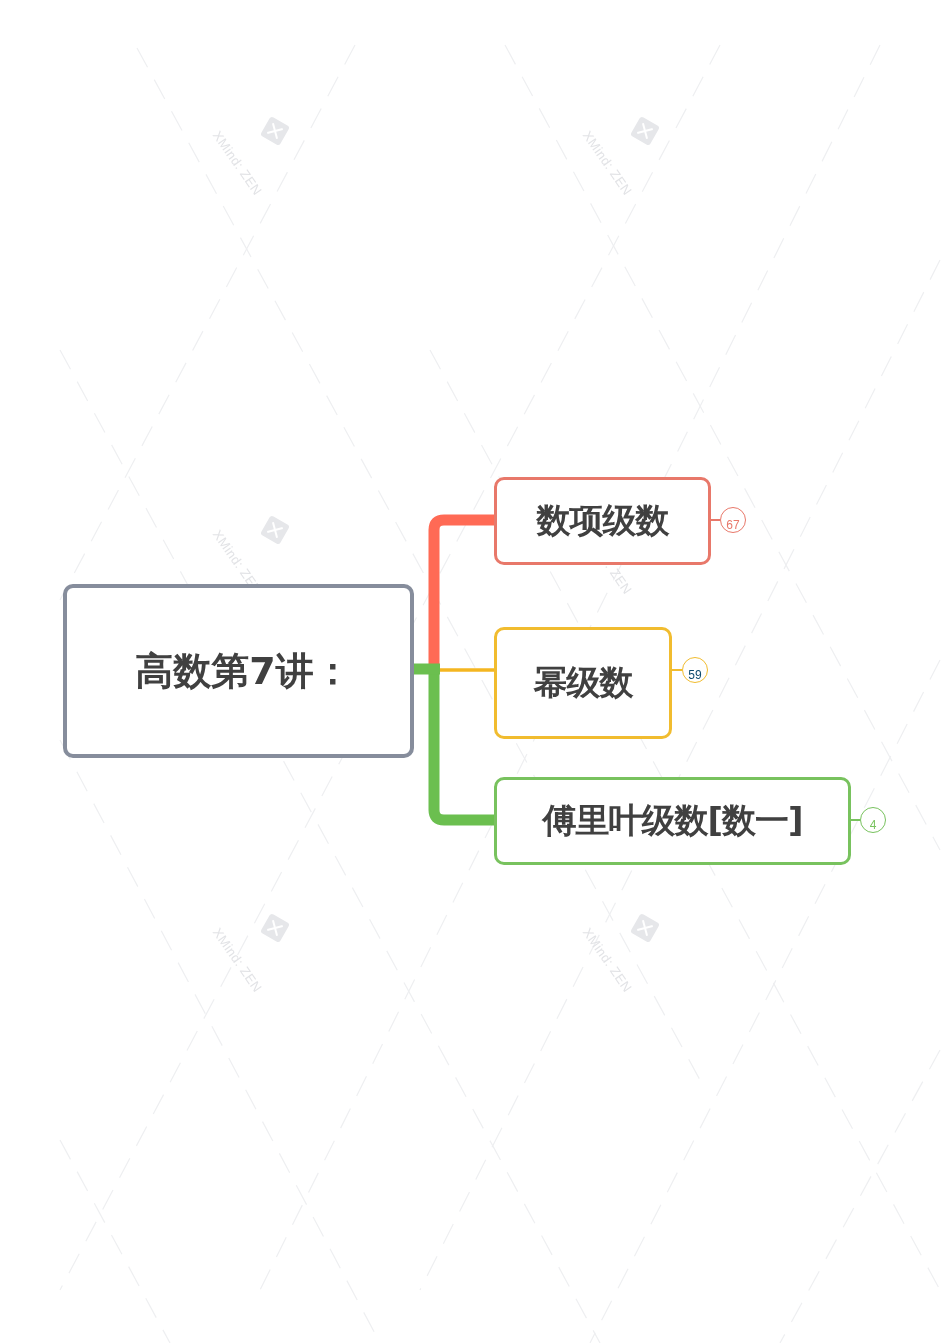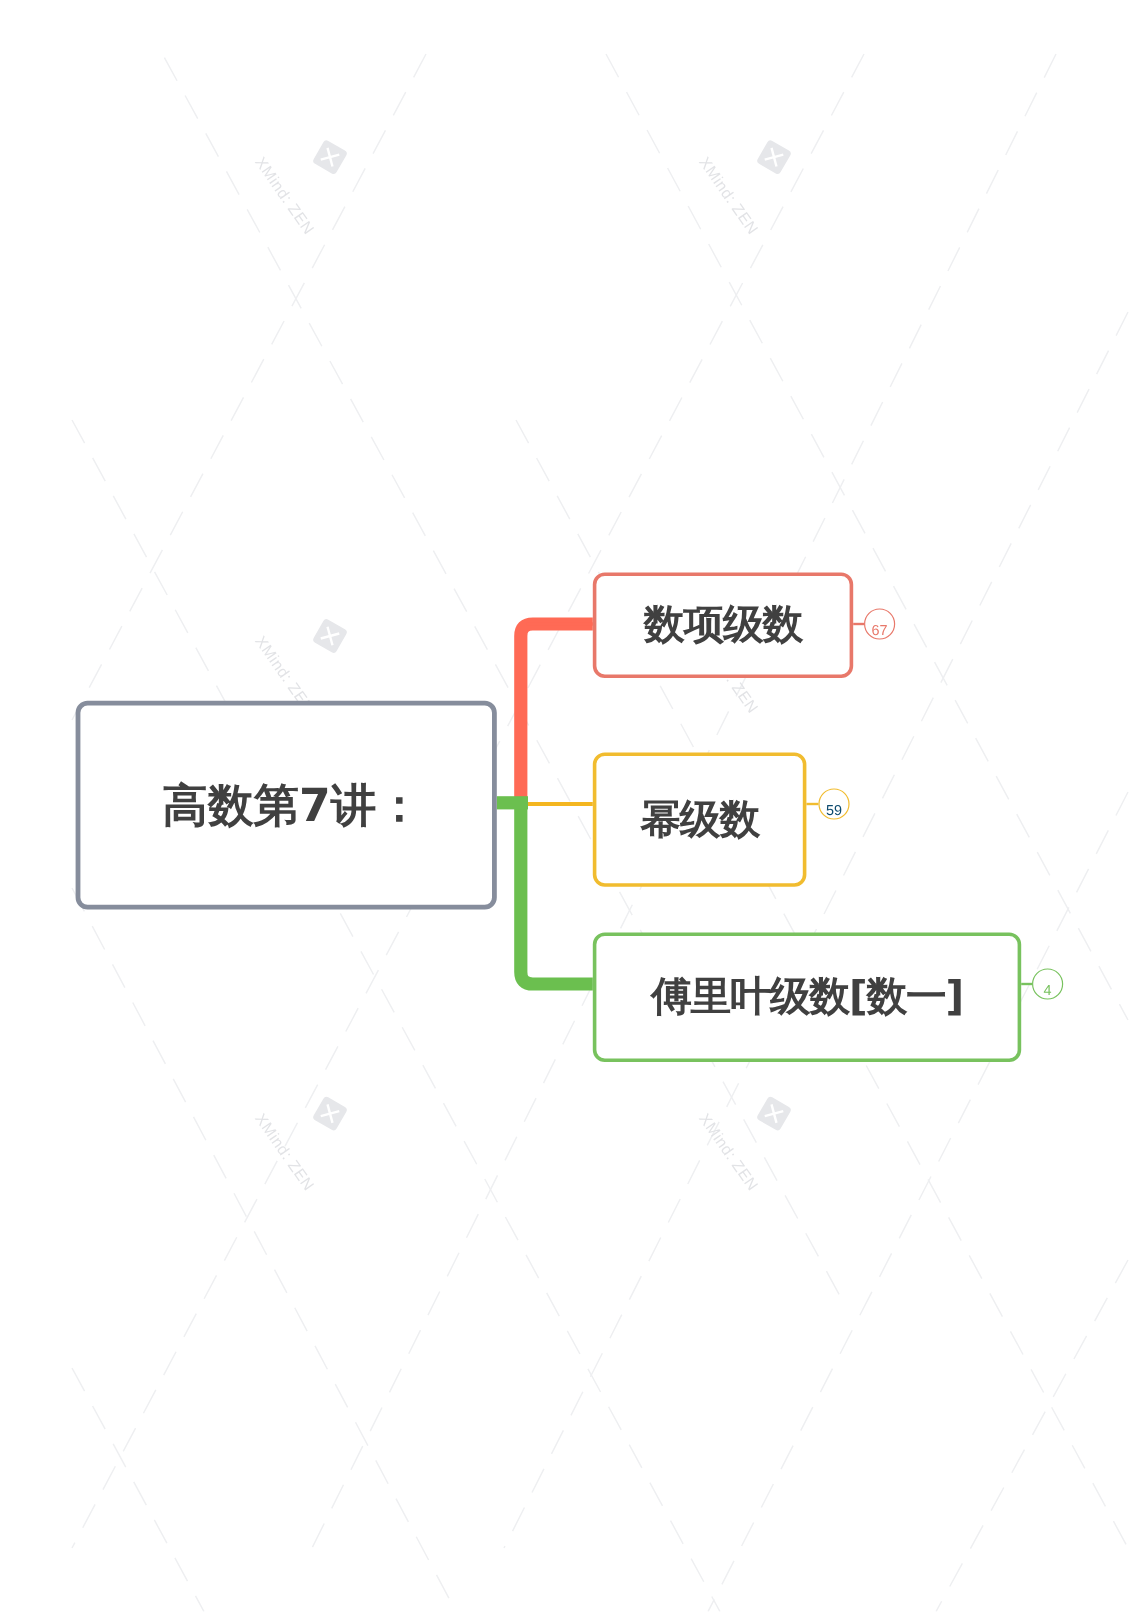--- a/index.html
+++ b/index.html
@@ -37,21 +37,21 @@
     left:63px; top:584px; width:351px; height:174px;
     border:4px solid #868d9c; border-radius:10px;
     font-size:38px; line-height:56px; padding-left:10px;
   }
   .central .title-lines { display:flex; flex-direction:column; align-items:center; }
   .branch {
     border:3px solid; border-radius:10px; font-size:34px; letter-spacing:-1px;
   }
   .b1 { left:494px; top:477px; width:217px; height:88px; border-color:#e8786a; }
   .b2 { left:494px; top:627px; width:178px; height:112px; border-color:#f1bc2f;align-items:center; }
-  .b3 { left:494px; top:777px; width:357px; height:108px; border-color:#78c25e; }
+  .b3 { left:494px; top:777px; width:357px; height:88px; border-color:#78c25e; }
 
   .badge {
     position:absolute; box-sizing:border-box; width:26px; height:26px; border-radius:50%;
     border:1.5px solid; background:#fff; font-size:12px;
     display:flex; align-items:flex-end; justify-content:center;
     font-family:"Liberation Sans", sans-serif;
   }
   .badge-1 { left:720px; top:507px; border-color:#e8786a; color:#e8786a; }
   .badge-2 { left:682px; top:657px; border-color:#f1bc2f; color:#0c4a6e; }
   .badge-3 { left:860px; top:807px; border-color:#78c25e; color:#78c25e; }

